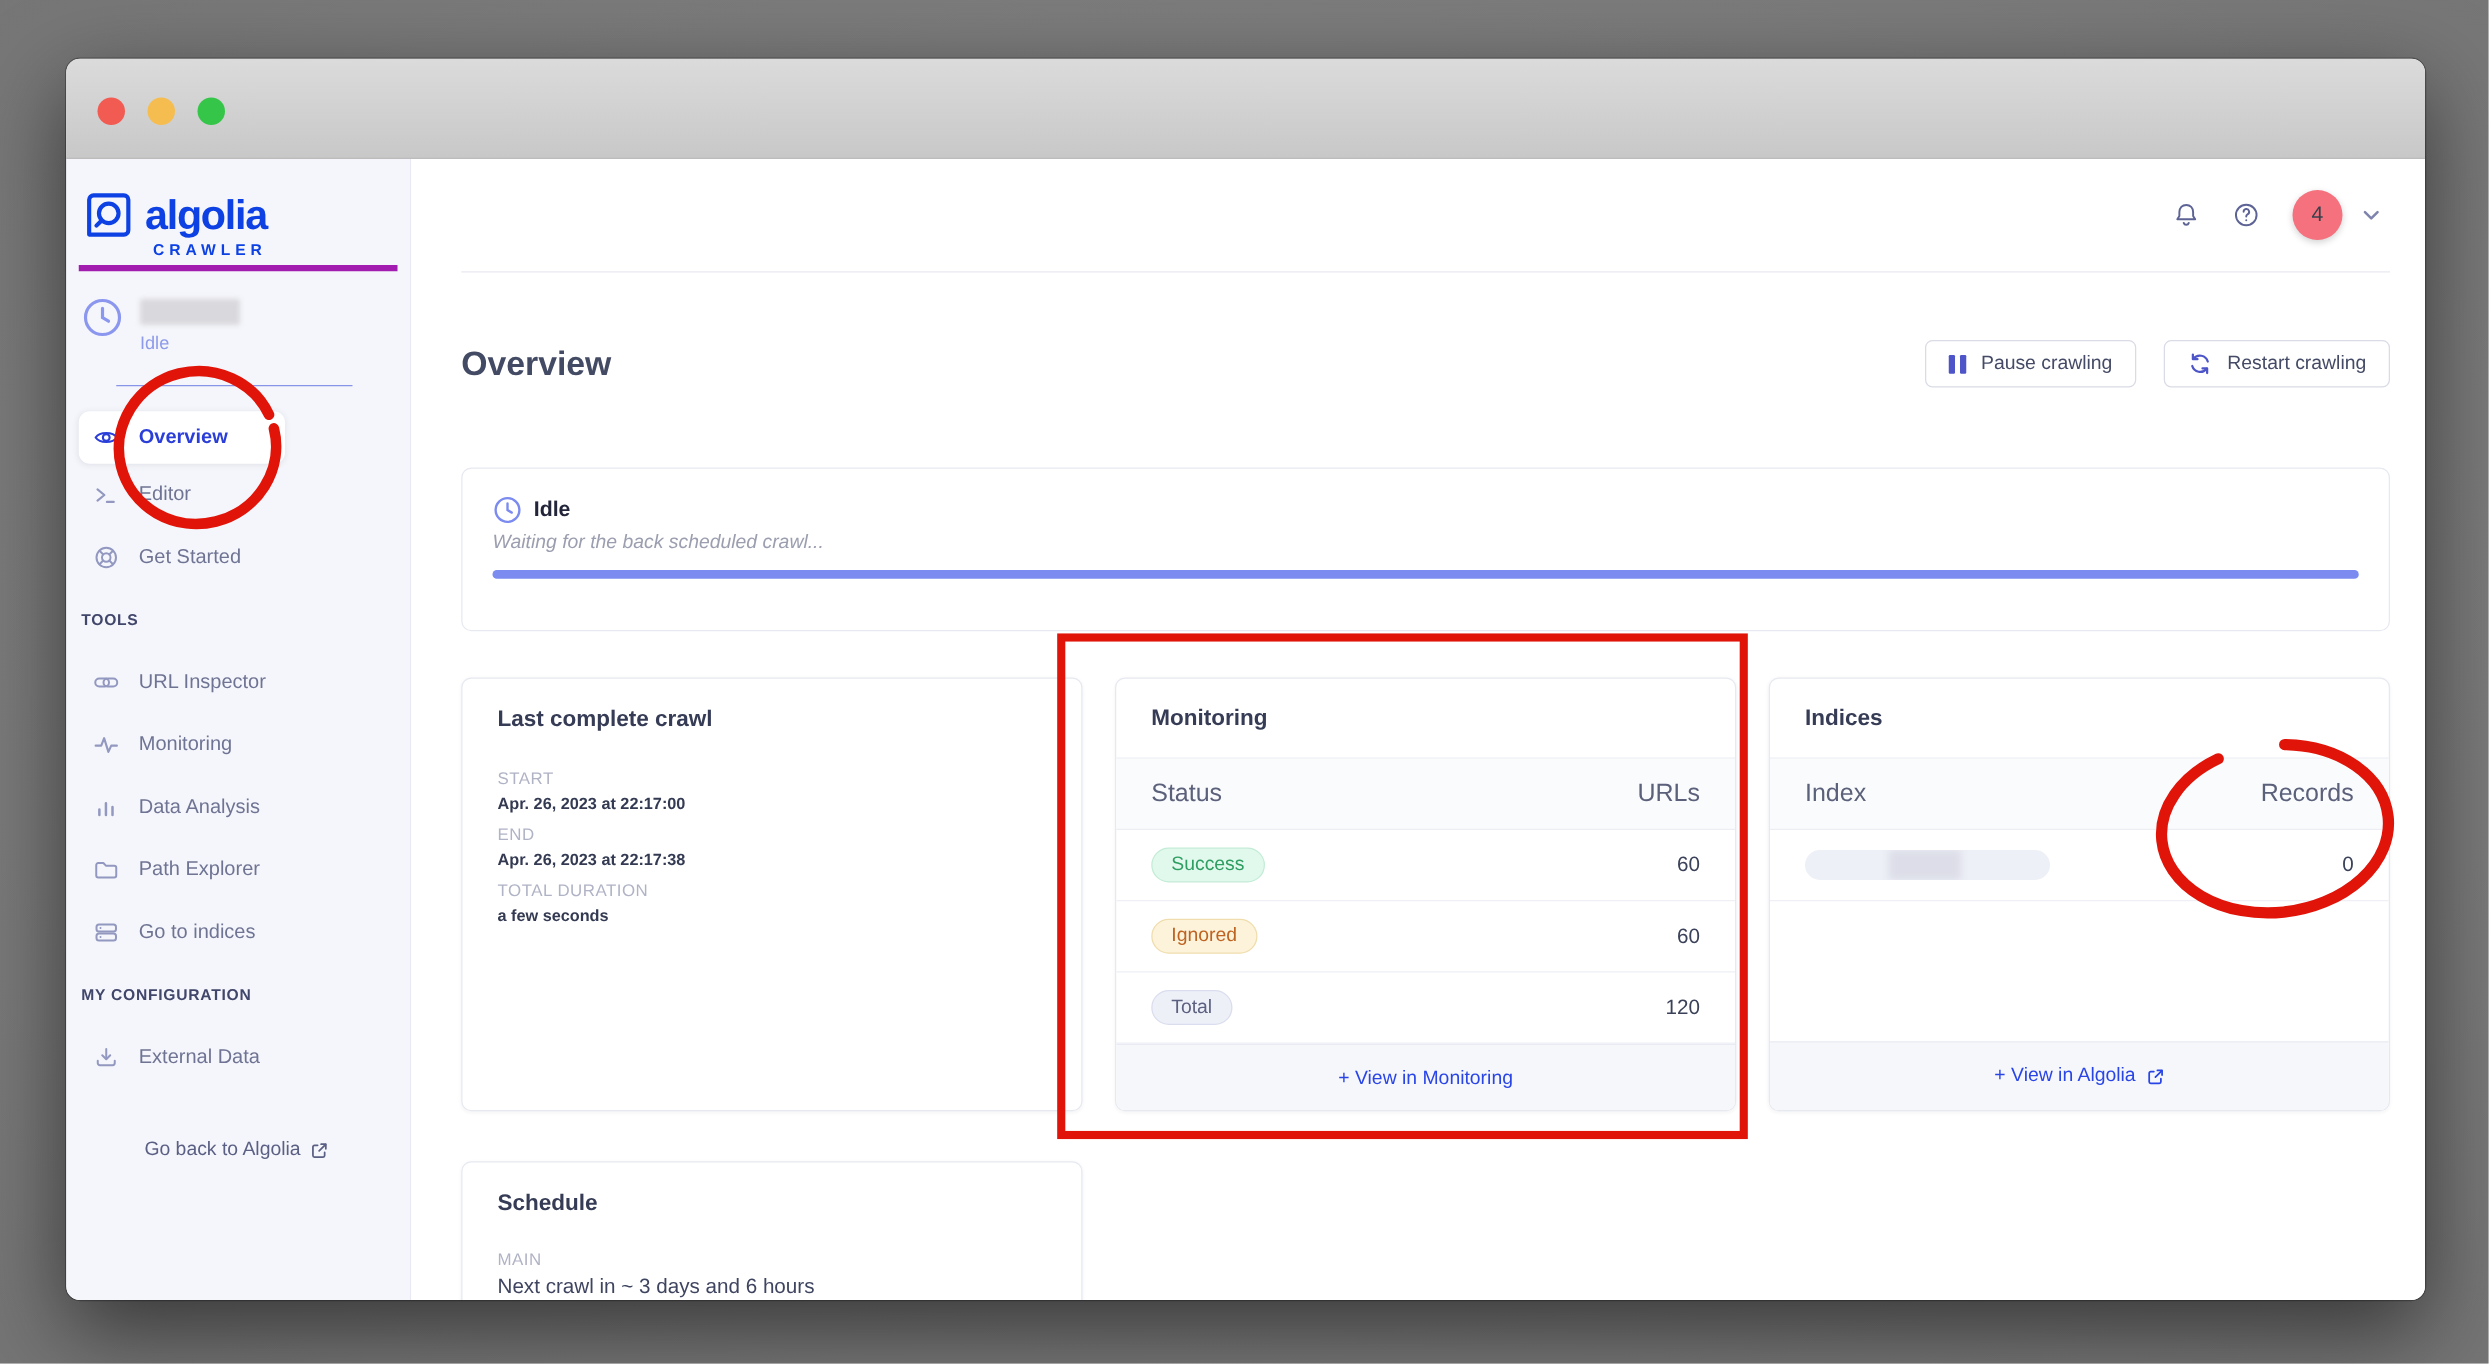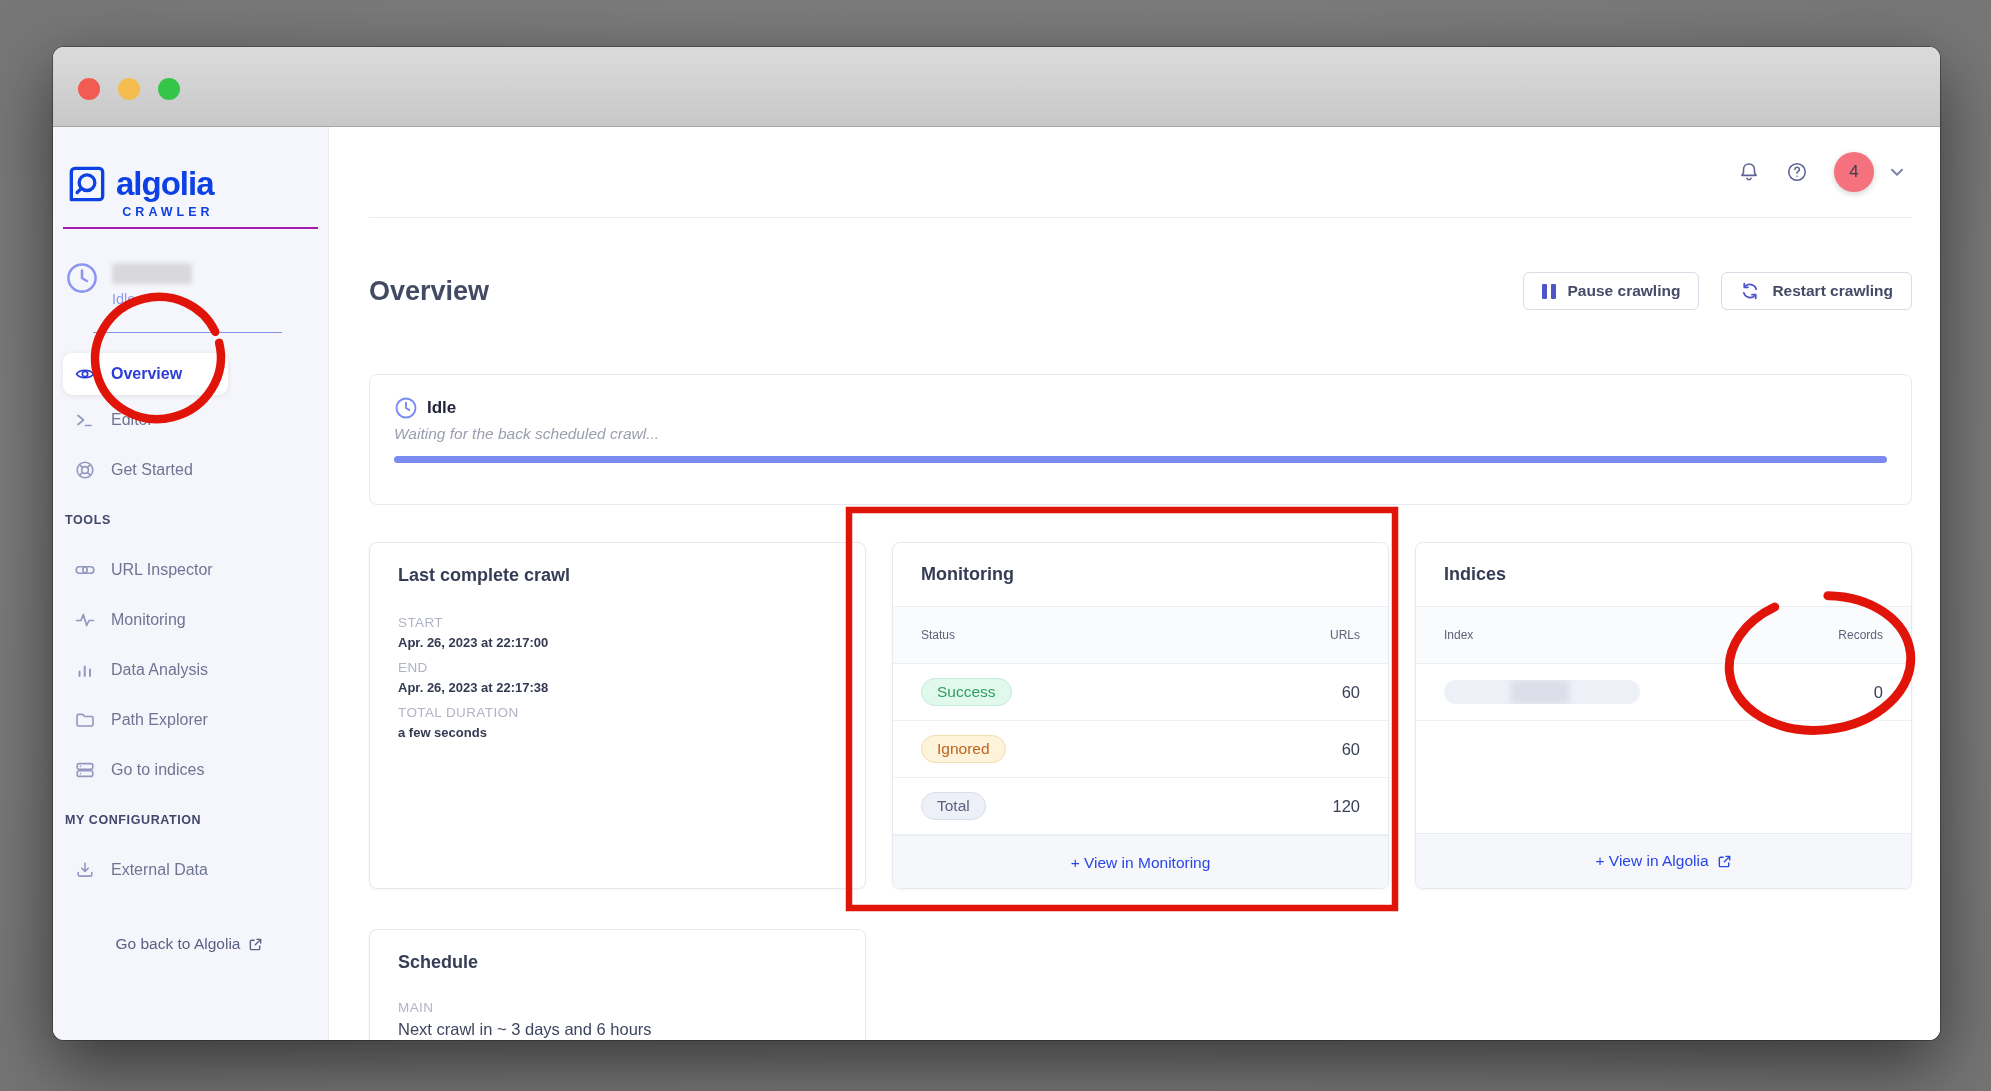--- a/index.html
+++ b/index.html
@@ -18,21 +18,21 @@
   .titlebar { flex:0 0 80px; background:linear-gradient(#dbdbdb,#c8c8c8);
               border-bottom:1px solid #a6a6a6; position:relative; }
   .lights { position:absolute; left:25px; top:31px; display:flex; gap:18px; }
   .light { width:22px; height:22px; border-radius:50%; }
   .light.red{ background:#f15b51; } .light.yellow{ background:#f5bd4f; } .light.green{ background:#35c649; }
 
   .app { flex:1; display:flex; min-height:0; }
 
   
   .sidebar { flex:0 0 276px; width:276px; background:#f5f6fb; border-right:1px solid #e8e9f2; }
-  .logo-block { height:90px; margin:12px 10px; padding:25px 6px 0 4px; border-bottom:2px solid #a21caf; }
+  .logo-block { height:90px; margin:0 10px; padding:25px 6px 0 4px; border-bottom:5px solid #a21caf; }
   .logo-inner { display:inline-block; }
   .logo-row { display:flex; align-items:center; gap:9px; }
   .logo-word { font-size:33px; font-weight:700; color:#0d41e3; letter-spacing:-1px; }
   .logo-sub { text-align:right; color:#0d41e3; font-weight:700; font-size:12.5px; letter-spacing:4px; margin-top:1px; }
 
   .crawler { display:flex; gap:13px; padding:20px 12px 0 12px; }
   .crawler-meta { padding-top:2px; }
   .redacted-name { width:80px; height:21px; background:#d9d9dd; border-radius:2px; filter:blur(2px); }
   .crawler-status { color:#8d9bea; font-size:14.5px; margin-top:7px; }
   .select-line { margin:25px 46px 0 40px; border-bottom:1px solid #8794e8; }
@@ -56,21 +56,21 @@
   .avatar { width:40px; height:40px; border-radius:50%; background:#f4717d; color:#3a3f4c;
             font-size:17px; display:flex; align-items:center; justify-content:center;
             box-shadow:0 2px 6px rgba(0,0,0,.18); cursor:pointer; }
 
   .content { flex:1; padding:0 28px 0 40px; overflow:hidden; }
   .title-row { margin-top:54px; display:flex; align-items:center; justify-content:space-between; }
   .page-title { font-size:27px; font-weight:700; color:#434a63; }
   .actions { display:flex; gap:22px; }
   .btn { display:flex; align-items:center; gap:12px; height:38px; padding:0 18px;
          background:#fff; border:1px solid #d9dbe6; border-radius:6px;
-         font-size:15.5px; color:#454b66; cursor:pointer;font-weight:bold; }
+         font-size:15.5px; color:#454b66; cursor:pointer; }
   .pause-glyph { display:flex; gap:4px; }
   .pause-glyph i { width:5px; height:15px; background:#4d55c8; border-radius:1px; }
 
   .banner { margin-top:64px; height:131px; border:1px solid #e7e9f1; border-radius:8px;
             padding:21px 24px 0; background:#fff; }
   .banner-head { display:flex; align-items:center; gap:9px; }
   .banner-title { font-size:17px; font-weight:700; color:#23263a; }
   .banner-sub { margin-top:5px; font-style:italic; color:#9b9eaf; font-size:15.5px; }
   .progress { margin-top:13px; height:7px; background:#7b8bef; border-radius:6px; }
 
@@ -79,21 +79,21 @@
           box-shadow:0 1px 3px rgba(30,35,70,.05); display:flex; flex-direction:column; overflow:hidden; }
   .card-head { flex:0 0 64px; display:flex; align-items:center; padding:0 28px;
                font-size:18px; font-weight:700; color:#363c55; }
   .card-head.ruled { border-bottom:1px solid #eceef4; }
   .plain-body { padding:0 28px; }
   .field-label { margin-top:10px; font-size:13.5px; letter-spacing:.4px; color:#b0b3c5; }
   .field-value { margin-top:5px; font-size:13px; font-weight:700; color:#333a52; }
 
   .thead { flex:0 0 57px; display:flex; align-items:center; justify-content:space-between;
            padding:0 28px; background:#fafbfd; border-bottom:1px solid #eceef4;
-           color:#5c617b; font-size:12px; }
+           color:#5c617b; font-size:20px; }
   .trow { flex:0 0 57px; display:flex; align-items:center; justify-content:space-between;
           padding:0 28px; border-bottom:1px solid #eef0f5; font-size:16.5px; color:#3a4158; }
   .badge { font-size:15.5px; padding:4px 15px; border-radius:999px; border:1px solid; }
   .badge.success { color:#2f9e63; background:#e1f8ec; border-color:#c3ecd6; }
   .badge.warning { color:#bf6321; background:#fcf3da; border-color:#f0ddad; }
   .badge.neutral { color:#5d6180; background:#eef0f8; border-color:#dadded; }
   .redacted-pill { width:196px; height:24px; border-radius:12px; background:#eef0f7; position:relative; overflow:hidden; }
   .redacted-pill .smudge { position:absolute; left:34%; top:0; width:30%; height:100%;
                            background:#dcdde8; filter:blur(3px); }
   .card-footer { margin-top:auto; flex:0 0 55px; background:#f6f7fb; border-top:1px solid #e9ebf2;

